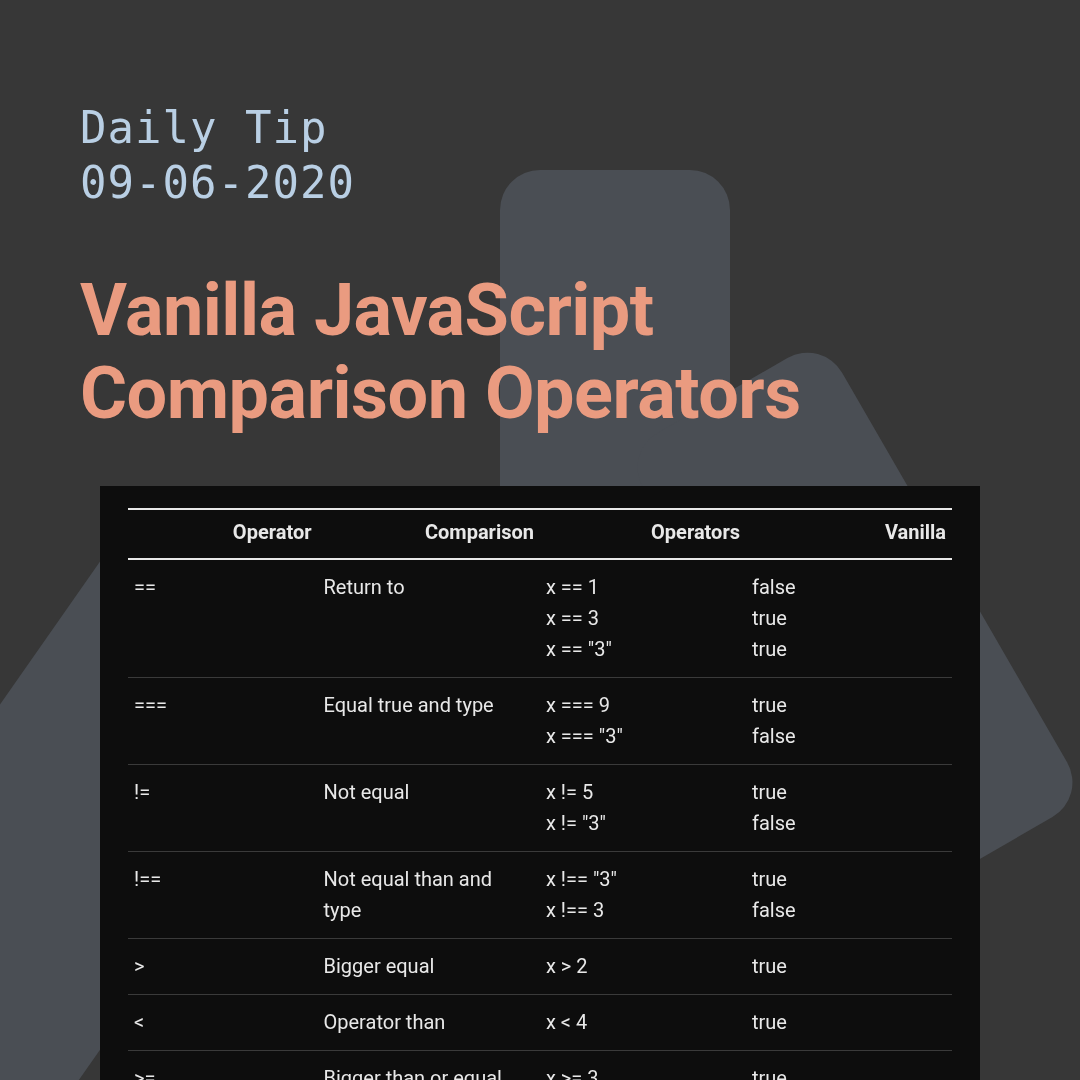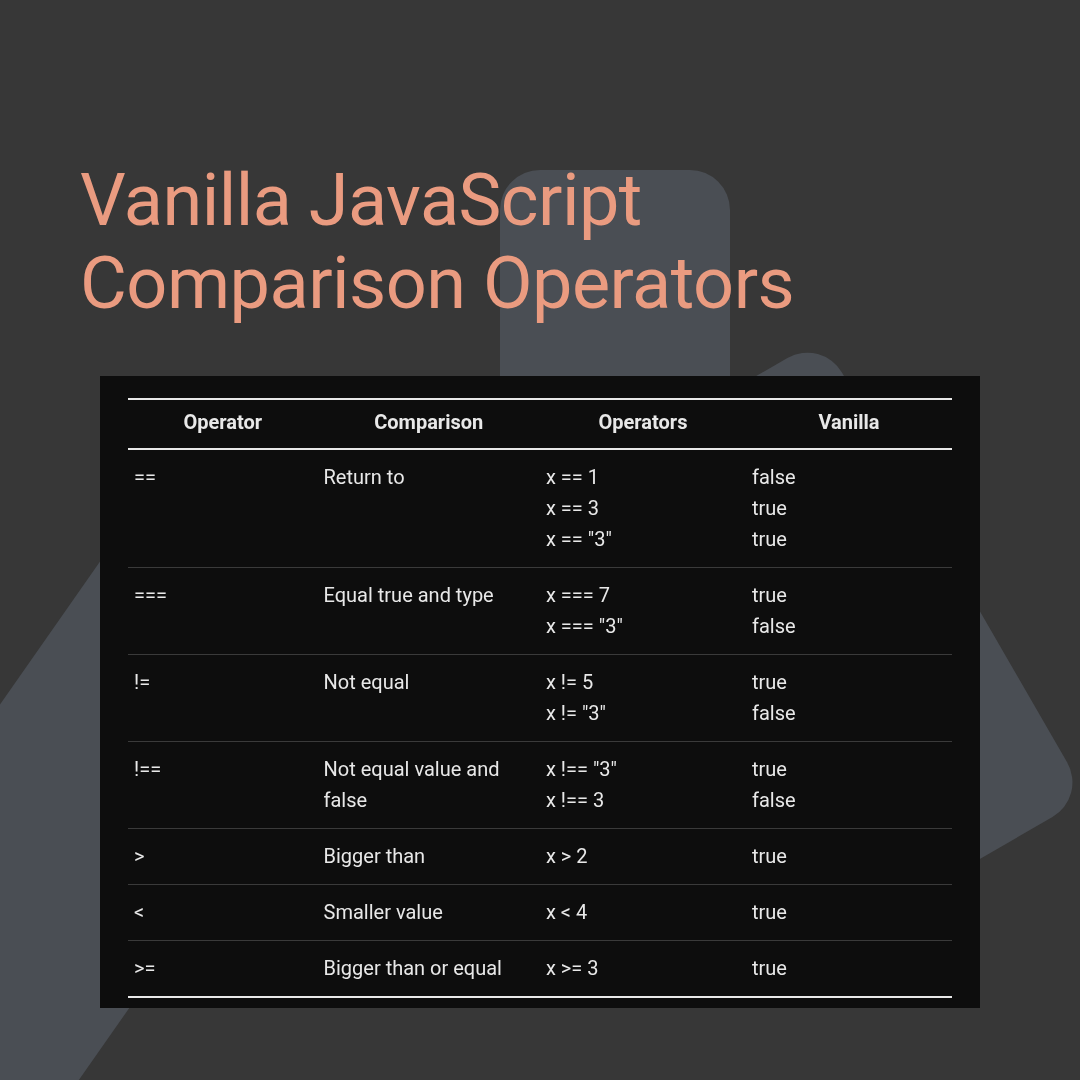--- a/index.html
+++ b/index.html
@@ -26,36 +26,36 @@
     color: #b9cfe4;
     font-size: 44px;
     line-height: 1.25;
     letter-spacing: 1px;
   }
   .kicker .line { display: block; }
 
   .title {
     color: #ea9b80;
     font-size: 72px;
-    font-weight: 400;
+    font-weight: 700;
     line-height: 1.15;
     margin-top: 60px;
     letter-spacing: -0.5px;
   }
 
   .card {
     margin: 50px 20px 0 20px;
     background: #0d0d0d;
     padding: 22px 28px 10px 28px;
     color: #e8e8e8;
   }
 
   table { width: 100%; border-collapse: collapse; font-size: 20px; }
   thead th {
-    text-align: center;
+    text-align: right;
     font-weight: 700;
     padding: 10px 6px 14px 6px;
     border-top: 2px solid #e8e8e8;
     border-bottom: 2px solid #e8e8e8;
     margin-left: 32px;
   }
   tbody td {
     vertical-align: top;
     padding: 12px 6px;
     border-bottom: 1px solid #3a3a3a;
@@ -72,20 +72,24 @@
 <body>
 
 <div class="bg-shapes">
   <div class="shape a"></div>
   <div class="shape b"></div>
   <div class="shape c"></div>
 </div>
 
 <div class="content">
 
+  <div class="kicker">
+    <span class="line">Daily Tip</span>
+    <span class="line">09-06-2020</span>
+  </div>
 
   <h1 class="title">Vanilla JavaScript Comparison Operators</h1>
 
   <div class="card">
     <table>
       <colgroup>
         <col class="col-op">
           <col class="col-desc">
           <col class="col-cmp">
           <col class="col-ret">
@@ -110,21 +114,21 @@
             <td class="multi">
               <div>false</div>
               <div>true</div>
               <div>true</div>
             </td>
           </tr>
           <tr>
             <td>===</td>
             <td>Equal true and type</td>
             <td class="multi">
-              <div>x === 7</div>
+              <div>x === 9</div>
               <div>x === "3"</div>
             </td>
             <td class="multi">
               <div>true</div>
               <div>false</div>
             </td>
           </tr>
           <tr>
             <td>!=</td>
             <td>Not equal</td>
@@ -132,43 +136,43 @@
               <div>x != 5</div>
               <div>x != "3"</div>
             </td>
             <td class="multi">
               <div>true</div>
               <div>false</div>
             </td>
           </tr>
           <tr>
             <td>!==</td>
-            <td>Not equal value and false</td>
+            <td>Not equal than and type</td>
             <td class="multi">
               <div>x !== "3"</div>
               <div>x !== 3</div>
             </td>
             <td class="multi">
               <div>true</div>
               <div>false</div>
             </td>
           </tr>
           <tr>
             <td>&gt;</td>
-            <td>Bigger than</td>
+            <td>Bigger equal</td>
             <td class="multi">
               <div>x &gt; 2</div>
             </td>
             <td class="multi">
               <div>true</div>
             </td>
           </tr>
           <tr>
             <td>&lt;</td>
-            <td>Smaller value</td>
+            <td>Operator than</td>
             <td class="multi">
               <div>x &lt; 4</div>
             </td>
             <td class="multi">
               <div>true</div>
             </td>
           </tr>
           <tr>
             <td>&gt;=</td>
             <td>Bigger than or equal</td>

